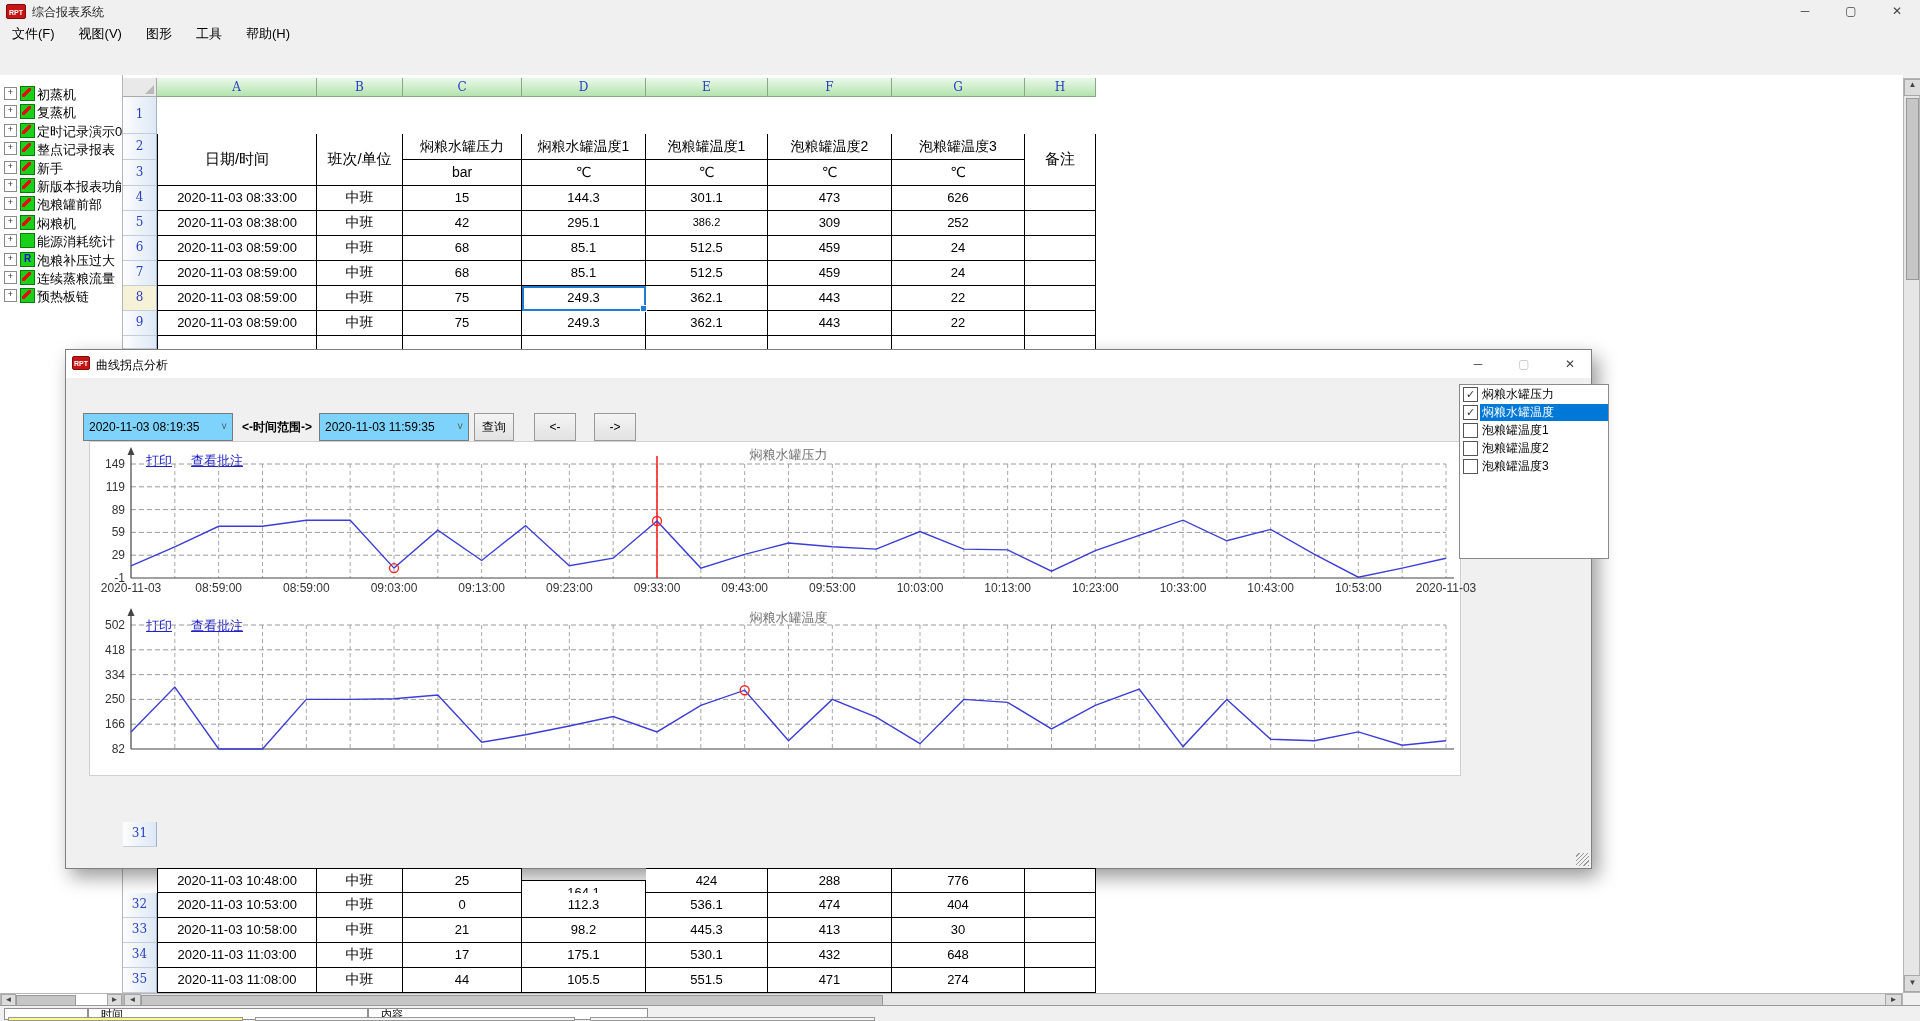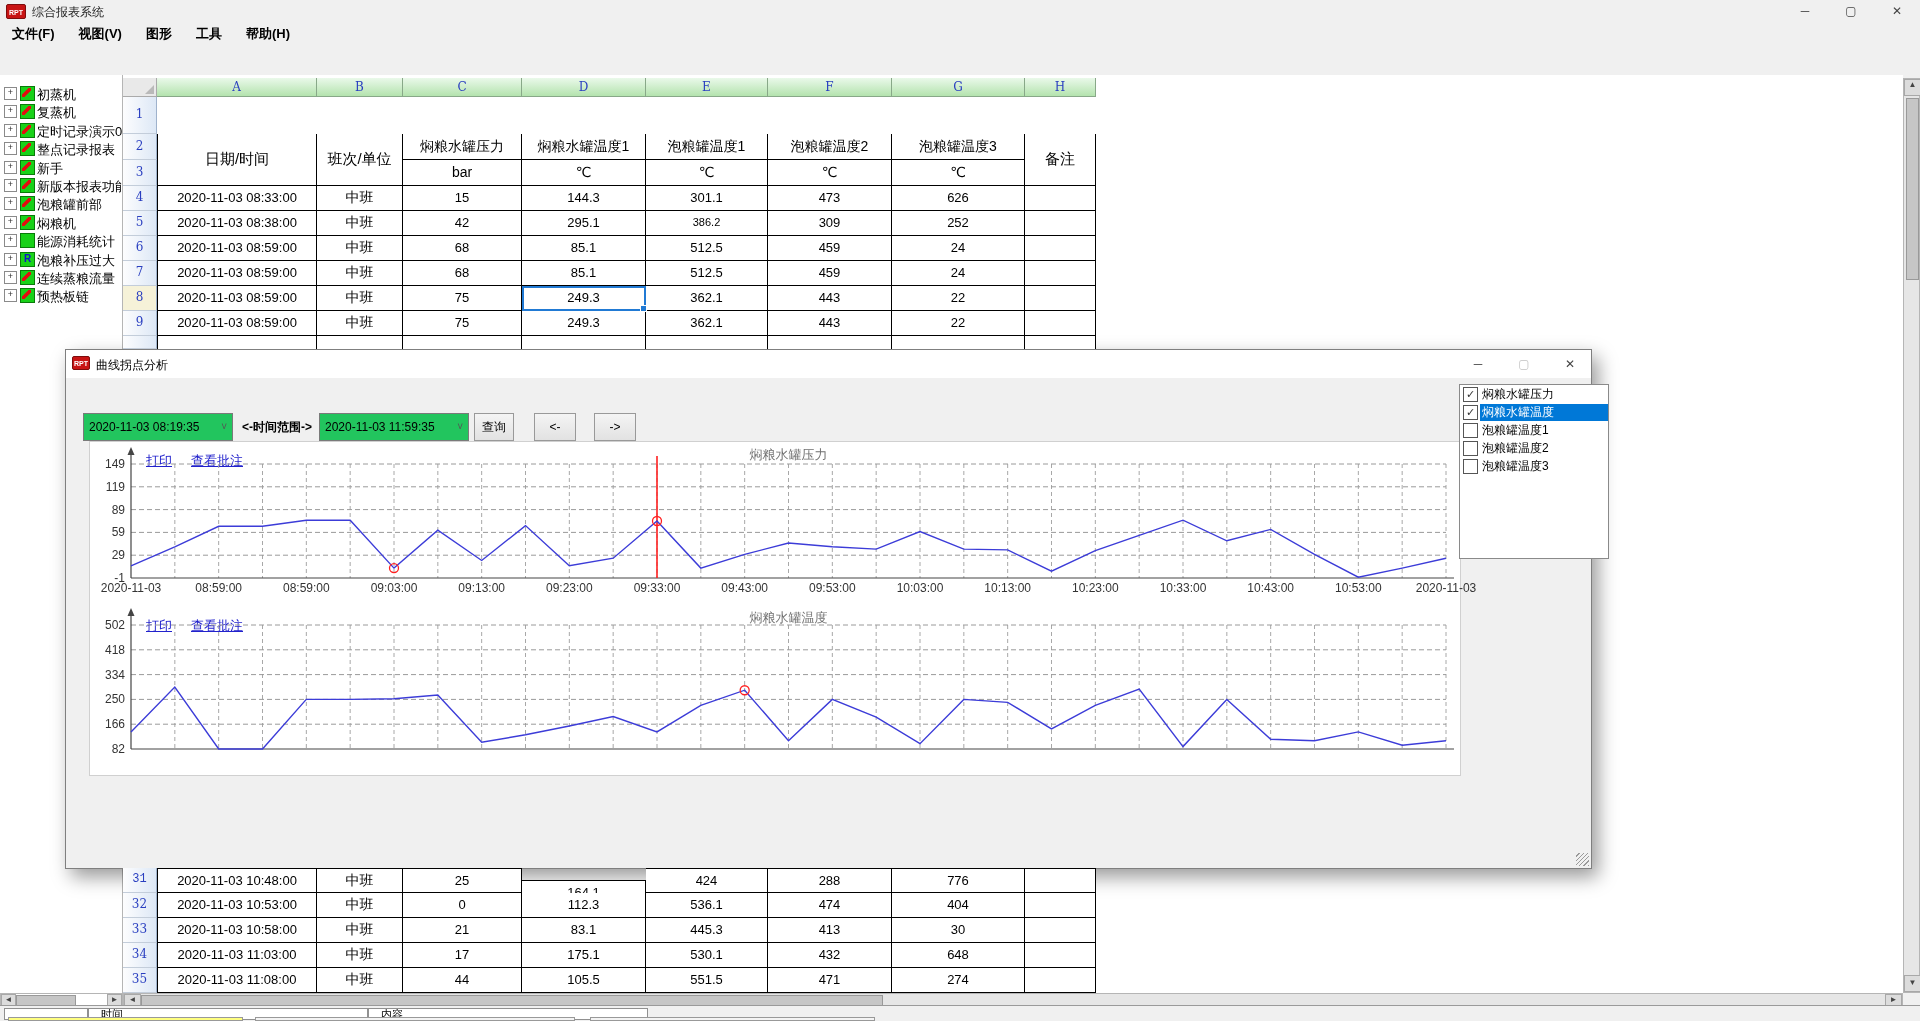--- a/index.html
+++ b/index.html
@@ -6,21 +6,21 @@
   #app{position:relative;width:1920px;height:1021px;background:#f0f0f0;overflow:hidden;
        font-family:"Liberation Sans","DejaVu Sans",sans-serif;font-size:13px;color:#000;}
   .abs{position:absolute;box-sizing:border-box;}
   
   .titlebar{left:0;top:0;width:1920px;height:22px;background:#f0f0f0;}
   .applogo{left:6px;top:4px;width:20px;height:15px;background:#c81414;color:#fff;font-size:7px;font-weight:bold;
            text-align:center;line-height:15px;border-radius:2px;border:1px solid #7d0d0d;}
   .apptitle{left:32px;top:4px;font-size:12px;color:#222;}
   .wbtn{top:0;width:46px;height:22px;text-align:center;line-height:22px;font-size:12px;color:#444;}
   
-  .menubar{left:0;top:22px;width:1920px;height:23px;background:#f0f0f0;font-weight:bold;}
+  .menubar{left:0;top:22px;width:1920px;height:23px;background:#f0f0f0;}
   .menu-item{display:inline-block;padding:3px 12px;font-size:13px;color:#000;}
   
   .toolbar{left:0;top:45px;width:1920px;height:30px;background:#f0f0f0;}
   .tbtn{height:26px;top:47px;background:linear-gradient(#fdfdfd,#e9e9e9);border:1px solid #8a8a8a;
         text-align:center;line-height:24px;font-size:13px;}
   .run{background:#3fe03f;border:1px solid #3a8a3a;font-weight:bold;}
   .combo{background:#fff;border:1px solid #7a7a7a;height:24px;top:48px;font-size:12px;line-height:22px;padding-left:4px;}
   .combo .arr{position:absolute;right:3px;top:0;color:#555;font-size:10px;}
   .spinbox{position:absolute;right:1px;top:1px;width:13px;height:20px;border-left:1px solid #aaa;font-size:6px;
            display:flex;flex-direction:column;align-items:center;justify-content:space-around;color:#333;background:#f2f2f2;}
@@ -61,21 +61,21 @@
   .sb{background:#e6e6e6;border:1px solid #b5b5b5;}
   .sb-btn{position:absolute;background:#dcdcdc;border:1px solid #a8a8a8;font-size:8px;color:#444;
           text-align:center;line-height:10px;}
   .sb-thumb{position:absolute;background:#c6c6c6;border:1px solid #999;}
   
   .statcell{background:#fff;border:1px solid #909090;font-size:11px;line-height:11px;padding:0 0 0 12px;overflow:hidden;}
   
   .dialog{left:65px;top:349px;width:1527px;height:520px;background:#f0f0f0;border:1px solid #7f7f7f;
           box-shadow:6px 8px 18px rgba(0,0,0,.4);}
   .dlg-title{left:0;top:0;width:1525px;height:28px;background:#fff;}
-  .dlg-combo{background:#22c55e;border:1px solid #7a7a7a;height:28px;top:63px;font-size:12px;line-height:26px;padding-left:5px;}
+  .dlg-combo{background:#7dd3fc;border:1px solid #7a7a7a;height:28px;top:63px;font-size:12px;line-height:26px;padding-left:5px;}
   .dlg-btn{height:28px;top:63px;background:linear-gradient(#f4f4f4,#e2e2e2);border:1px solid #999;
            text-align:center;line-height:26px;font-size:12px;}
   .panel{left:23px;top:91px;width:1372px;height:335px;background:#fff;border:1px solid #d0d0d0;}
   .chart-title{position:absolute;text-align:center;color:#707070;font-size:13px;}
   .chart-link{position:absolute;color:#2222cc;font-size:13px;text-decoration:underline;}
   .tooltip{left:595px;top:120px;width:180px;height:90px;background:#e7e7ee;border:1px solid #ee82b4;
            color:#1a1acc;font-size:12px;padding:5px 0 0 7px;line-height:20px;}
   .listbox{left:1393px;top:34px;width:150px;height:175px;background:#fff;border:1px solid #8a8a8a;overflow:hidden;}
   .lb-row{position:relative;height:17px;margin:1px 0 0 2px;font-size:12px;line-height:16px;}
   .lb-check{position:absolute;left:1px;top:1px;width:13px;height:13px;background:#fff;border:1px solid #555;
@@ -471,34 +471,34 @@
     <div class="abs" style="left:1025px;top:336px;width:71px;height:13px;background:#fff;border-right:1px solid #000;"></div>
     <div class="abs rownum" style="top:336px;height:13px"></div>
     <div class="abs cell" style="left: 157px; top: 868px; width: 160px; height: 25px; font-size: 13px; line-height: 23px; border-left: 1px solid rgb(0, 0, 0); border-top: 1px solid rgb(0, 0, 0);">2020-11-03 10:48:00</div>
     <div class="abs cell" style="left: 317px; top: 868px; width: 86px; height: 25px; font-size: 14px; line-height: 23px; border-top: 1px solid rgb(0, 0, 0);">中班</div>
     <div class="abs cell" style="left: 403px; top: 868px; width: 119px; height: 25px; font-size: 13px; line-height: 23px; border-top: 1px solid rgb(0, 0, 0);">25</div>
     <div class="abs cell" style="left: 522px; top: 880px; width: 124px; height: 25px; font-size: 13px; line-height: 23px; border-top: 1px solid rgb(0, 0, 0);">164.1</div>
     <div class="abs cell" style="left: 646px; top: 868px; width: 122px; height: 25px; font-size: 13px; line-height: 23px; border-top: 1px solid rgb(0, 0, 0);">424</div>
     <div class="abs cell" style="left: 768px; top: 868px; width: 124px; height: 25px; font-size: 13px; line-height: 23px; border-top: 1px solid rgb(0, 0, 0);">288</div>
     <div class="abs cell" style="left: 892px; top: 868px; width: 133px; height: 25px; font-size: 13px; line-height: 23px; border-top: 1px solid rgb(0, 0, 0);">776</div>
     <div class="abs cell" style="left: 1025px; top: 868px; width: 71px; height: 25px; font-size: 13px; line-height: 23px; border-top: 1px solid rgb(0, 0, 0);"></div>
-    <div class="abs rownum" style="top:868px;height:25px;line-height:23px;font-family:Liberation Mono, monospace;">31</div>
+    <div class="abs rownum" style="top:822px;height:25px;line-height:23px;">31</div>
     <div class="abs cell" style="left: 157px; top: 893px; width: 160px; height: 25px; font-size: 13px; line-height: 23px; border-left: 1px solid rgb(0, 0, 0);">2020-11-03 10:53:00</div>
     <div class="abs cell" style="left: 317px; top: 893px; width: 86px; height: 25px; font-size: 14px; line-height: 23px;">中班</div>
     <div class="abs cell" style="left: 403px; top: 893px; width: 119px; height: 25px; font-size: 13px; line-height: 23px;">0</div>
     <div class="abs cell" style="left: 522px; top: 893px; width: 124px; height: 25px; font-size: 13px; line-height: 23px; text-align: center;">112.3</div>
     <div class="abs cell" style="left: 646px; top: 893px; width: 122px; height: 25px; font-size: 13px; line-height: 23px;">536.1</div>
     <div class="abs cell" style="left: 768px; top: 893px; width: 124px; height: 25px; font-size: 13px; line-height: 23px;">474</div>
     <div class="abs cell" style="left: 892px; top: 893px; width: 133px; height: 25px; font-size: 13px; line-height: 23px;">404</div>
     <div class="abs cell" style="left: 1025px; top: 893px; width: 71px; height: 25px; font-size: 13px; line-height: 23px;"></div>
     <div class="abs rownum" style="top:893px;height:25px;line-height:23px;">32</div>
     <div class="abs cell" style="left: 157px; top: 918px; width: 160px; height: 25px; font-size: 13px; line-height: 23px; border-left: 1px solid rgb(0, 0, 0);">2020-11-03 10:58:00</div>
     <div class="abs cell" style="left: 317px; top: 918px; width: 86px; height: 25px; font-size: 14px; line-height: 23px;">中班</div>
     <div class="abs cell" style="left: 403px; top: 918px; width: 119px; height: 25px; font-size: 13px; line-height: 23px;">21</div>
-    <div class="abs cell" style="left: 522px; top: 918px; width: 124px; height: 25px; font-size: 13px; line-height: 23px;">83.1</div>
+    <div class="abs cell" style="left: 522px; top: 918px; width: 124px; height: 25px; font-size: 13px; line-height: 23px;">98.2</div>
     <div class="abs cell" style="left: 646px; top: 918px; width: 122px; height: 25px; font-size: 13px; line-height: 23px;">445.3</div>
     <div class="abs cell" style="left: 768px; top: 918px; width: 124px; height: 25px; font-size: 13px; line-height: 23px;">413</div>
     <div class="abs cell" style="left: 892px; top: 918px; width: 133px; height: 25px; font-size: 13px; line-height: 23px;">30</div>
     <div class="abs cell" style="left: 1025px; top: 918px; width: 71px; height: 25px; font-size: 13px; line-height: 23px;"></div>
     <div class="abs rownum" style="top:918px;height:25px;line-height:23px;">33</div>
     <div class="abs cell" style="left: 157px; top: 943px; width: 160px; height: 25px; font-size: 13px; line-height: 23px; border-left: 1px solid rgb(0, 0, 0);">2020-11-03 11:03:00</div>
     <div class="abs cell" style="left: 317px; top: 943px; width: 86px; height: 25px; font-size: 14px; line-height: 23px;">中班</div>
     <div class="abs cell" style="left: 403px; top: 943px; width: 119px; height: 25px; font-size: 13px; line-height: 23px;">17</div>
     <div class="abs cell" style="left: 522px; top: 943px; width: 124px; height: 25px; font-size: 13px; line-height: 23px;">175.1</div>
     <div class="abs cell" style="left: 646px; top: 943px; width: 122px; height: 25px; font-size: 13px; line-height: 23px;">530.1</div>

